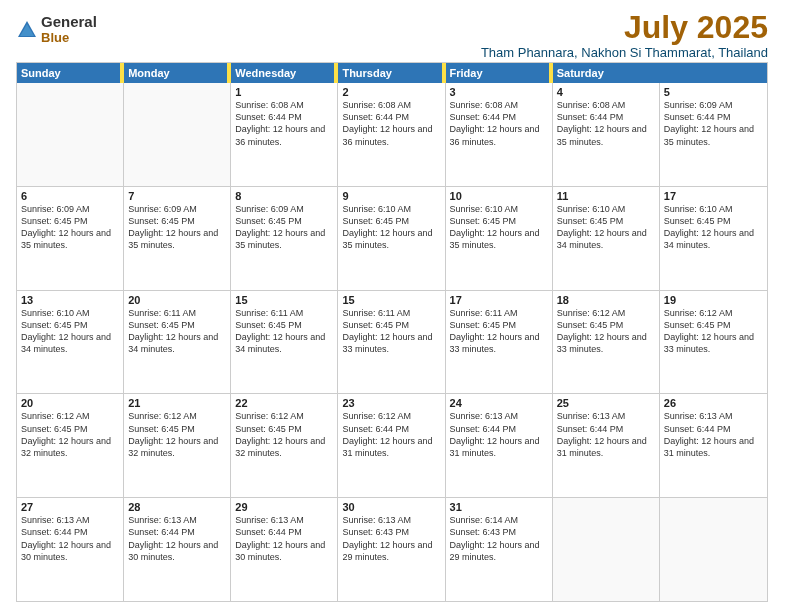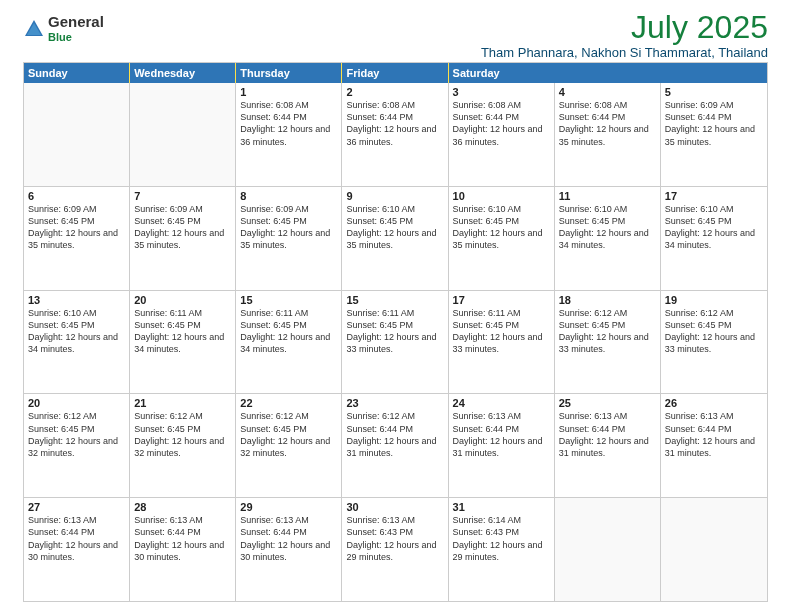--- a/index.html
+++ b/index.html
@@ -6,21 +6,21 @@
     body {
       font-family: Arial, sans-serif;
       background: #fff;
       width: 792px;
       height: 612px;
       overflow: hidden;
     }
     .page {
       width: 784px;
       height: 612px;
-      padding: 10px 16px 10px 23px;
+      padding: 10px 16px 10px 16px;
       display: flex;
       flex-direction: column;
     }
     .header {
       display: flex;
       align-items: flex-start;
       justify-content: space-between;
       margin-bottom: 2px;
     }
     .logo {
@@ -32,37 +32,37 @@
       display: flex;
       flex-direction: column;
       line-height: 1.1;
     }
     .logo-general {
       font-size: 15px;
       font-weight: bold;
       color: #333;
     }
     .logo-blue {
-      font-size: 11px;
-      font-weight: bold;
-      color: #15803d;
+      font-size: 13px;
+      font-weight: bold;
+      color: #a16207;
     }
     .logo-icon {
       width: 22px;
       height: 22px;
       margin-right: 3px;
       margin-top: 2px;
     }
     .title-section {
       text-align: right;
     }
     .month-title {
       font-size: 32px;
-      font-weight: normal;
-      color: #15803d;
+      font-weight: bold;
+      color: #a16207;
       line-height: 1.1;
     }
     .location-title {
       font-size: 13px;
       color: #0c4a6e;
       font-weight: normal;
     }
     .calendar {
       flex: 1;
       display: flex;
@@ -74,21 +74,21 @@
       display: grid;
       grid-template-columns: repeat(7, 1fr);
       background: #2e75b6;
     }
     .cal-header-cell {
       color: #fff;
       font-size: 11px;
       font-weight: bold;
       padding: 4px 4px;
       text-align: left;
-      border-right: 1px solid #fde047;
+      border-right: 4px solid #fde047;
     }
     .cal-header-cell:last-child { border-right: none; }
     .cal-body {
       flex: 1;
       display: flex;
       flex-direction: column;
     }
     .cal-row {
       display: grid;
       grid-template-columns: repeat(7, 1fr);
@@ -133,20 +133,21 @@
     </div>
     <div class="title-section">
       <div class="month-title">July 2025</div>
       <div class="location-title">Tham Phannara, Nakhon Si Thammarat, Thailand</div>
     </div>
   </div>
 
   <div class="calendar">
     <div class="cal-header">
     <div class="cal-header-cell">Sunday</div>
+        <div class="cal-header-cell">Monday</div>
         <div class="cal-header-cell">Wednesday</div>
         <div class="cal-header-cell">Thursday</div>
         <div class="cal-header-cell">Friday</div>
         <div class="cal-header-cell">Saturday</div>
       </div>
     <div class="cal-body">
     <div class="cal-row">
           <div class="cal-cell empty"></div>
           <div class="cal-cell empty"></div>
           <div class="cal-cell">

